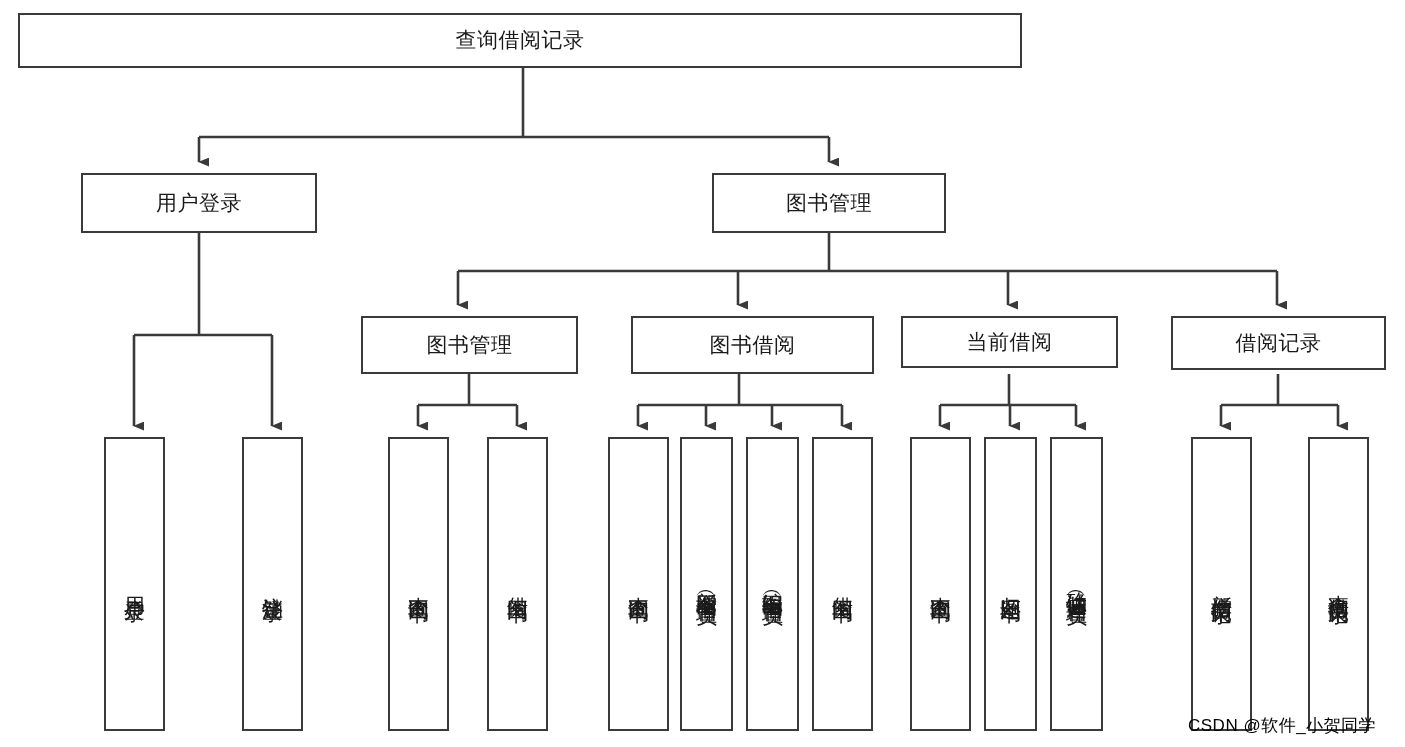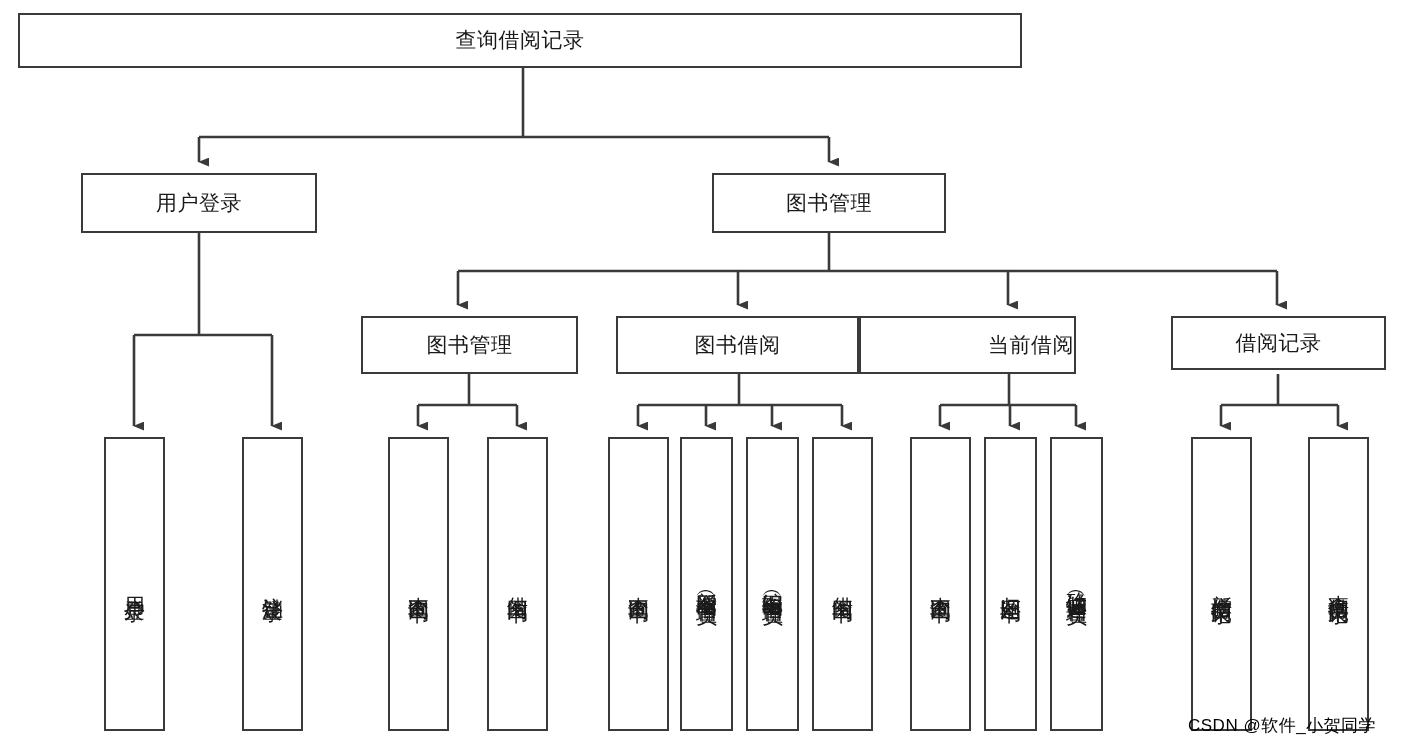--- a/index.html
+++ b/index.html
@@ -132,24 +132,24 @@
   <div class="node horizontal" style="left:81px; top:173px; width:236px; height:60px;">
     <span class="node-label">用户登录</span>
   </div>
   <div class="node horizontal" style="left:712px; top:173px; width:234px; height:60px;">
     <span class="node-label">图书管理</span>
   </div>
 
   <div class="node horizontal" style="left:361px; top:316px; width:217px; height:58px;">
     <span class="node-label">图书管理</span>
   </div>
-  <div class="node horizontal" style="left:616px; top:316px; width:243px; height:58px;">
+  <div class="node horizontal" style="left:631px; top:316px; width:243px; height:58px;">
     <span class="node-label">图书借阅</span>
   </div>
-  <div class="node horizontal" style="left:859px; top:316px; width:217px; height:58px;justify-content:flex-end;">
+  <div class="node horizontal" style="left:901px; top:316px; width:217px; height:52px;">
     <span class="node-label">当前借阅</span>
   </div>
   <div class="node horizontal" style="left:1171px; top:316px; width:215px; height:54px;">
     <span class="node-label">借阅记录</span>
   </div>
 
   <div class="node vertical" style="left:104px; top:437px; width:61px; height:294px;">
     <span class="node-label">用户登录</span>
   </div>
   <div class="node vertical" style="left:242px; top:437px; width:61px; height:294px;">

